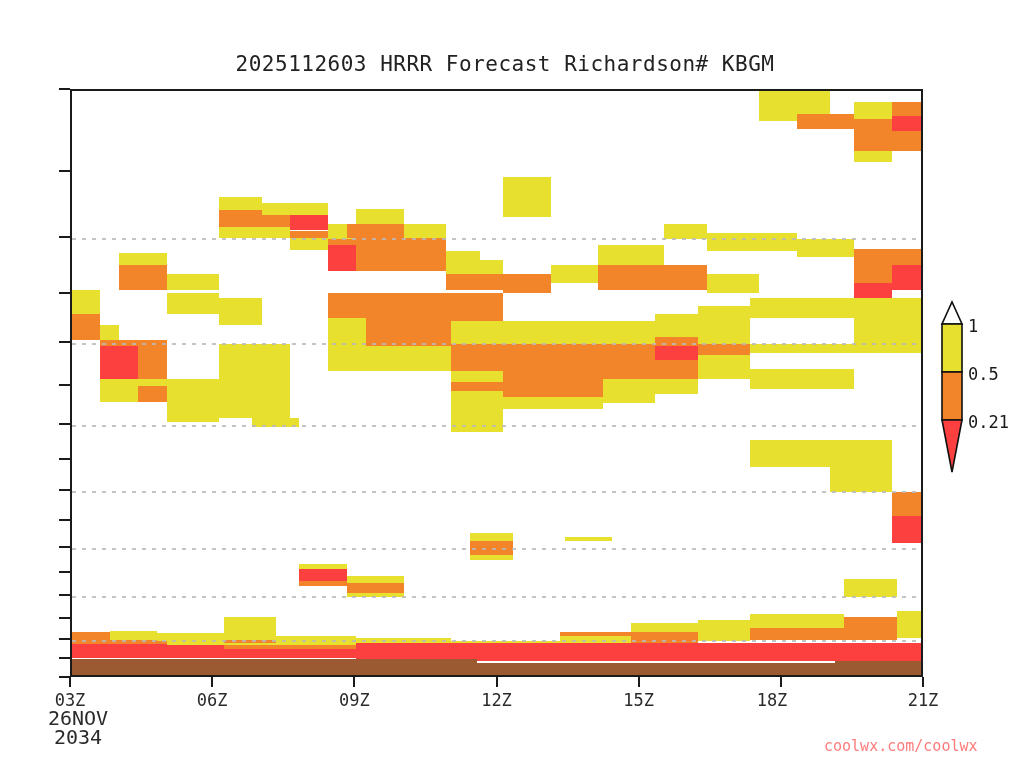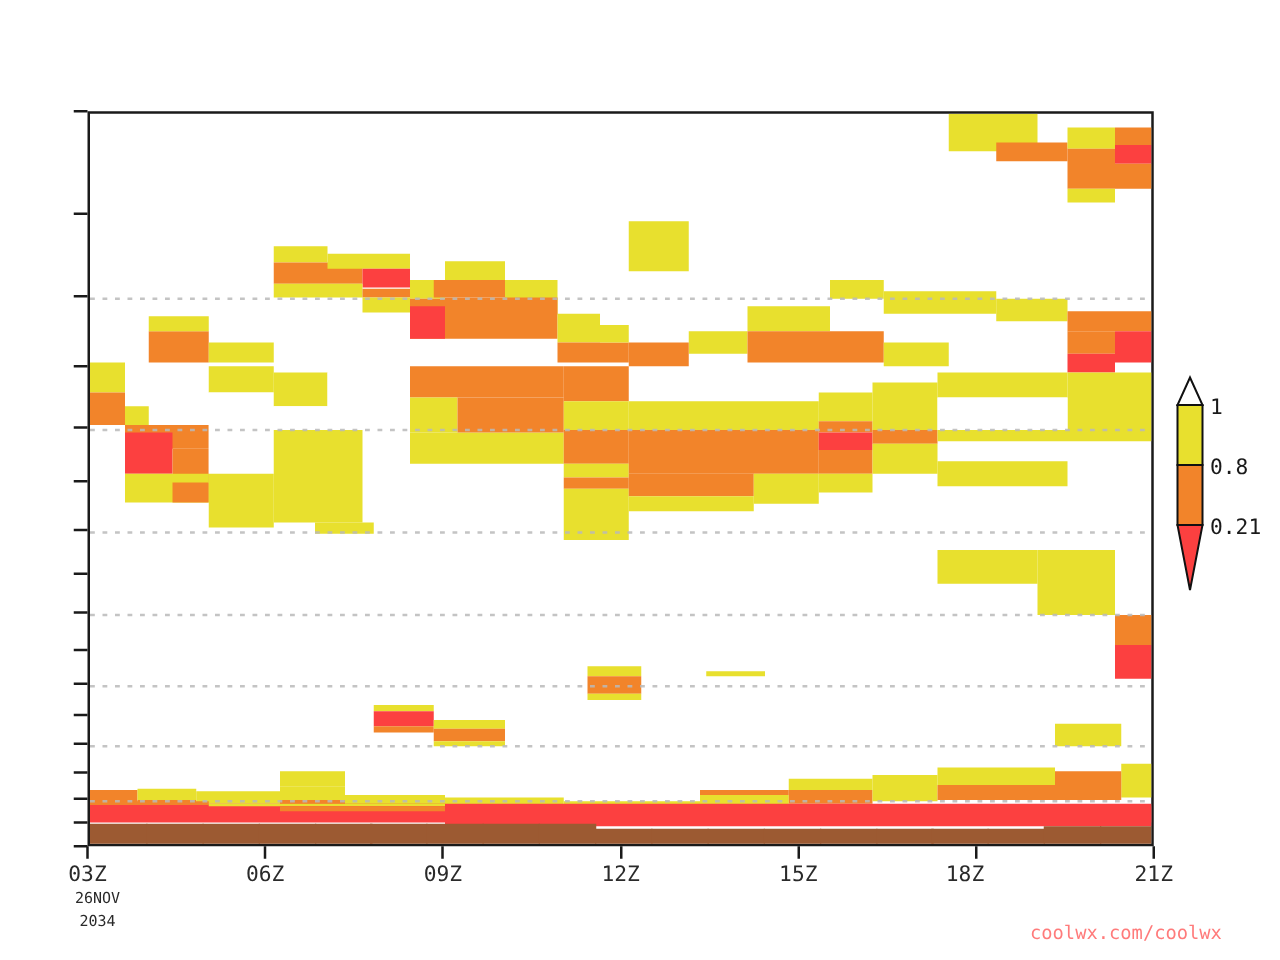--- a/index.html
+++ b/index.html
@@ -49,21 +49,21 @@
   
   .xtick-mark{
     position:absolute;top:677px;width:2px;height:10px;background:#1a1a1a;
   }
   .xtick-label{
     position:absolute;top:690px;font-size:17px;color:#2a2a2a;
     white-space:nowrap;transform:translateX(-50%);text-align:center;
   }
   #xdate{
     position:absolute;left:36px;top:709px;width:84px;
-    font-size:12px;color:#2a2a2a;line-height:19px;text-align:center;
+    font-size:20px;color:#2a2a2a;line-height:19px;text-align:center;
   }
   #xaxis-title{
     position:absolute;left:0;top:730px;width:1024px;text-align:center;
     font-size:25px;color:#1a1a1a;letter-spacing:1px;
   }
   #xaxis-title span{display:inline-block;transform:translateX(-133px);}
 
   
   #legend{position:absolute;left:938px;top:300px;width:86px;height:175px;}
   #legend svg{position:absolute;left:0;top:0;}
@@ -77,20 +77,21 @@
     position:absolute;left:824px;top:746px;
     font-size:15px;color:#ff7b7b;white-space:nowrap;
     transform:translateY(-50%);
   }
 </style>
 </head>
 <body>
 
 <div id="stage">
 
+  <div id="chart-title">2025112603 HRRR Forecast Richardson# KBGM</div>
 
   <div id="yaxis"></div>
 
   <div id="plot">
     <div id="cells">
         <div class="cell" style="left: 687.139px; top: 0px; width: 71.0833px; height: 29.8048px; background: rgb(232, 224, 46);"></div>
         <div class="cell" style="left: 725.05px; top: 23.0075px; width: 56.8667px; height: 15.1199px; background: rgb(242, 132, 42);"></div>
         <div class="cell" style="left: 781.917px; top: 10.7992px; width: 37.9111px; height: 17.3182px; background: rgb(232, 224, 46);"></div>
         <div class="cell" style="left: 819.828px; top: 10.7992px; width: 33.1722px; height: 13.9196px; background: rgb(242, 132, 42);"></div>
         <div class="cell" style="left: 819.828px; top: 24.7187px; width: 33.1722px; height: 15.0507px; background: rgb(252, 64, 64);"></div>
@@ -260,21 +261,21 @@
 
 
   <div id="legend">
     <svg width="86" height="175" viewBox="0 0 86 175">
       <polygon id="cb-over" points="14,24 4,24 14,2 24,24" fill="#ffffff" stroke="#111" stroke-width="1.6"></polygon>
       <rect id="cb-hi" x="4" y="24" width="20" height="48" fill="#e8e02e" stroke="#111" stroke-width="1.6"></rect>
       <rect id="cb-mid" x="4" y="72" width="20" height="48" fill="#f2842a" stroke="#111" stroke-width="1.6"></rect>
       <polygon id="cb-under" points="4,120 24,120 14,172" fill="#fc4040" stroke="#111" stroke-width="1.6"></polygon>
     </svg>
     <div class="legend-label" id="lg0" style="top:26px">1</div>
-    <div class="legend-label" id="lg1" style="top:74px">0.8</div>
+    <div class="legend-label" id="lg1" style="top:74px">0.5</div>
     <div class="legend-label" id="lg2" style="top:122px">0.21</div>
   </div>
 
   <div id="watermark" style="color: rgb(255, 123, 123);">coolwx.com/coolwx</div>
 <div class="ytick-mark" style="top: 89px;"></div>
     <div class="ytick-mark" style="top: 170.524px;"></div>
     <div class="ytick-mark" style="top: 237.135px;"></div>
     <div class="ytick-mark" style="top: 293.453px;"></div>
     <div class="ytick-mark" style="top: 342.238px;"></div>
     <div class="ytick-mark" style="top: 385.269px;"></div>

